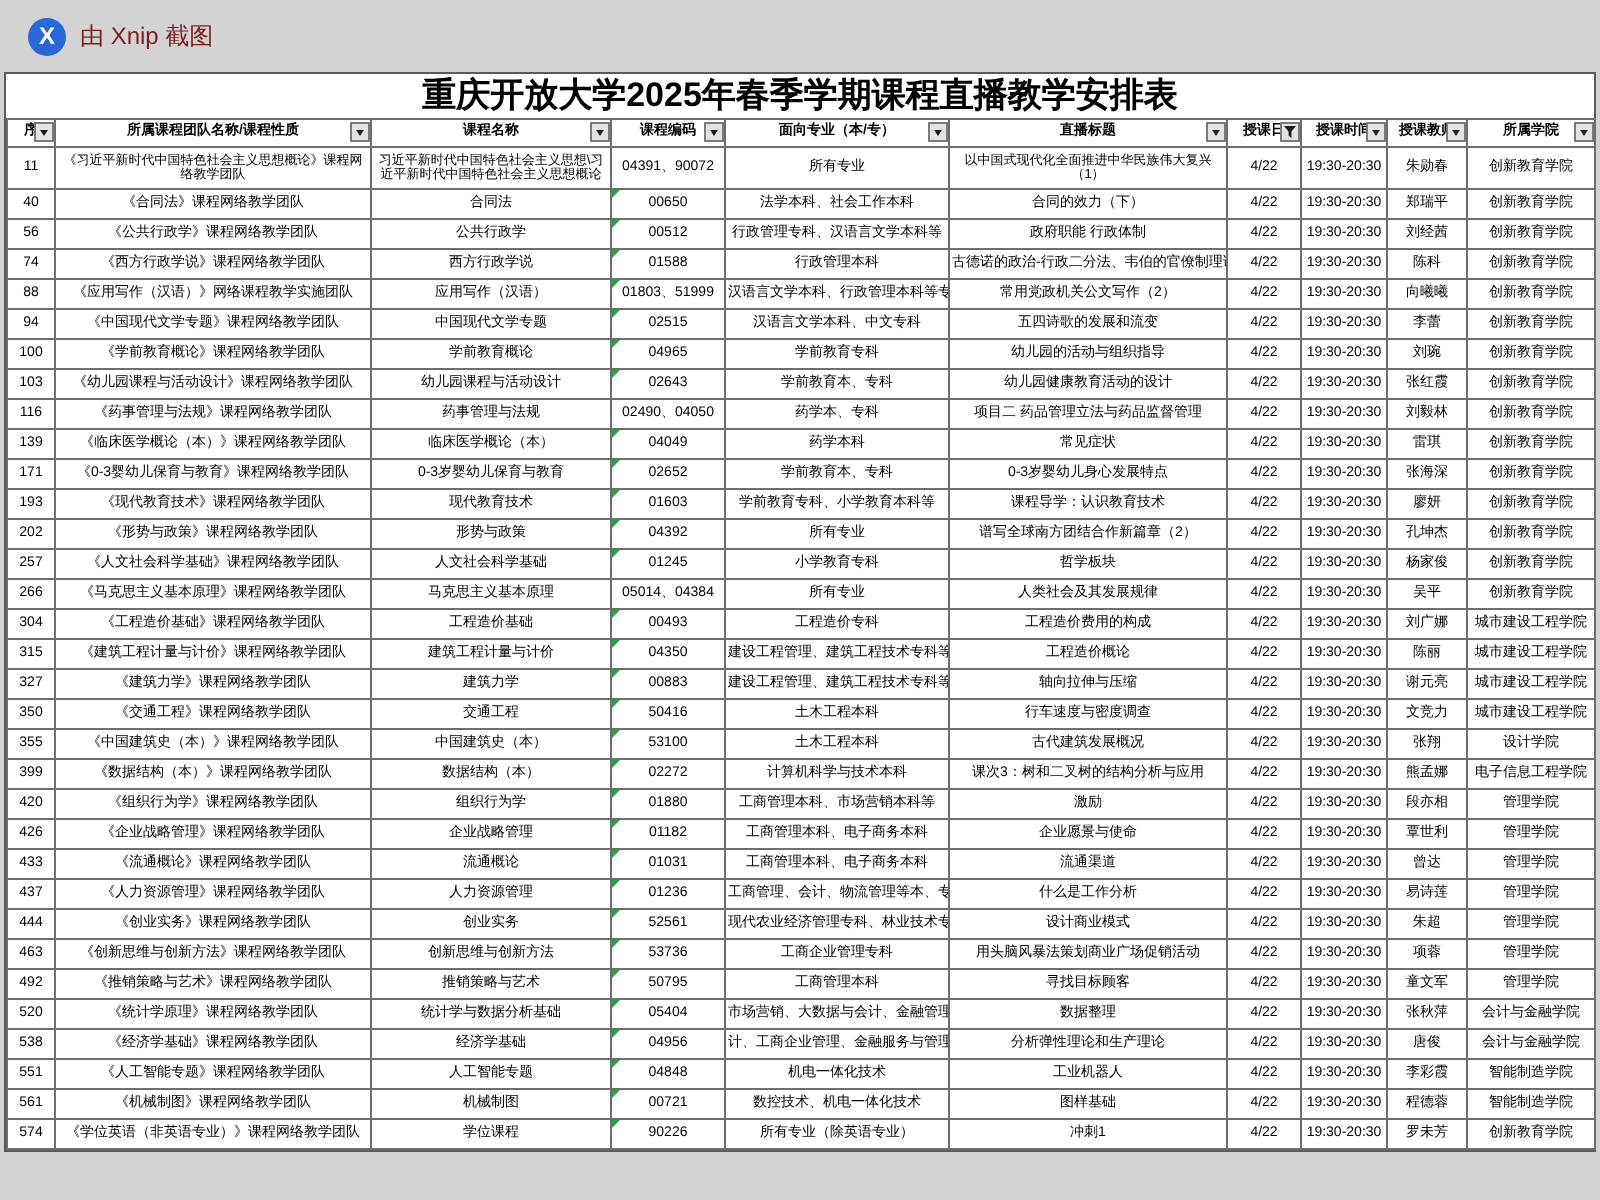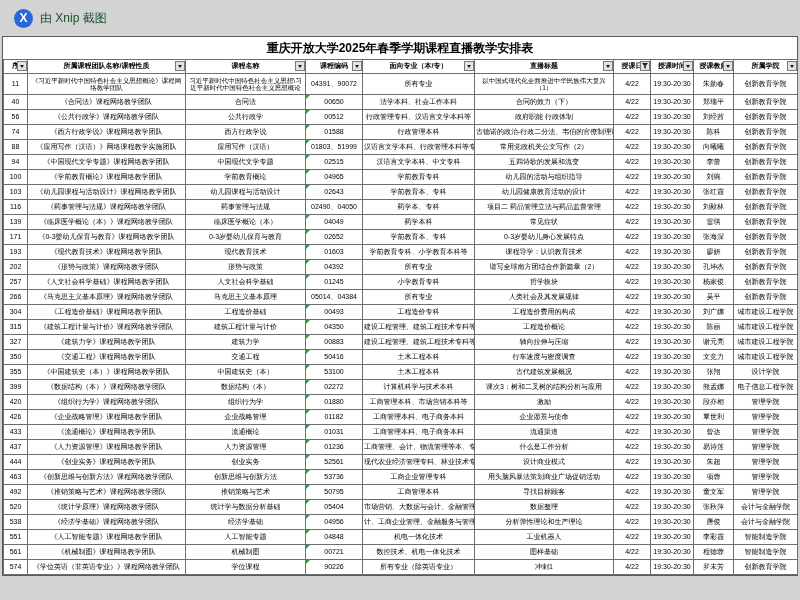--- a/index.html
+++ b/index.html
@@ -1,24 +1,24 @@
 <!DOCTYPE html>
 <html><head>
 <meta charset="utf-8">
 <style>
   html,body{margin:0;padding:0;width:800px;height:600px;overflow:hidden;
     background:#d3d3d3;font-family:"Liberation Sans","DejaVu Sans",sans-serif;}
   .topbar{height:36px;display:flex;align-items:center;padding-left:14px;gap:7px;}
   .xnip-logo{width:19px;height:19px;border-radius:50%;background:#2a67d9;color:#fff;
     display:flex;align-items:center;justify-content:center;font-weight:bold;
     font-size:12px;line-height:1;}
-  .watermark-text{font-size:12px;color:#14532d;}
+  .watermark-text{font-size:12px;color:#7f1d1d;}
   .sheet{margin:0 2px;background:#fff;border:1px solid #5a5a5a;}
   .sheet-title{height:22px;line-height:22px;text-align:center;font-weight:bold;
-    font-size:12px;color:#000;}
+    font-size:17px;color:#000;}
   table{border-collapse:collapse;table-layout:fixed;width:100%;}
   th,td{border:1px solid #6e6e6e;padding:0 1px;font-size:7px;color:#000;
     text-align:center;vertical-align:middle;overflow:hidden;white-space:nowrap;
     position:relative;line-height:1.15;}
   th{font-weight:bold;height:13px;}
   td{height:14px;font-weight:normal;}
   td.wrap{white-space:normal;font-size:6.5px;line-height:1.12;}
   .fbtn{position:absolute;right:0px;top:1px;width:10px;height:10px;
     background:#e3e3e3;border:1px solid #7a7a7a;display:flex;align-items:center;
     justify-content:center;box-sizing:border-box;}

